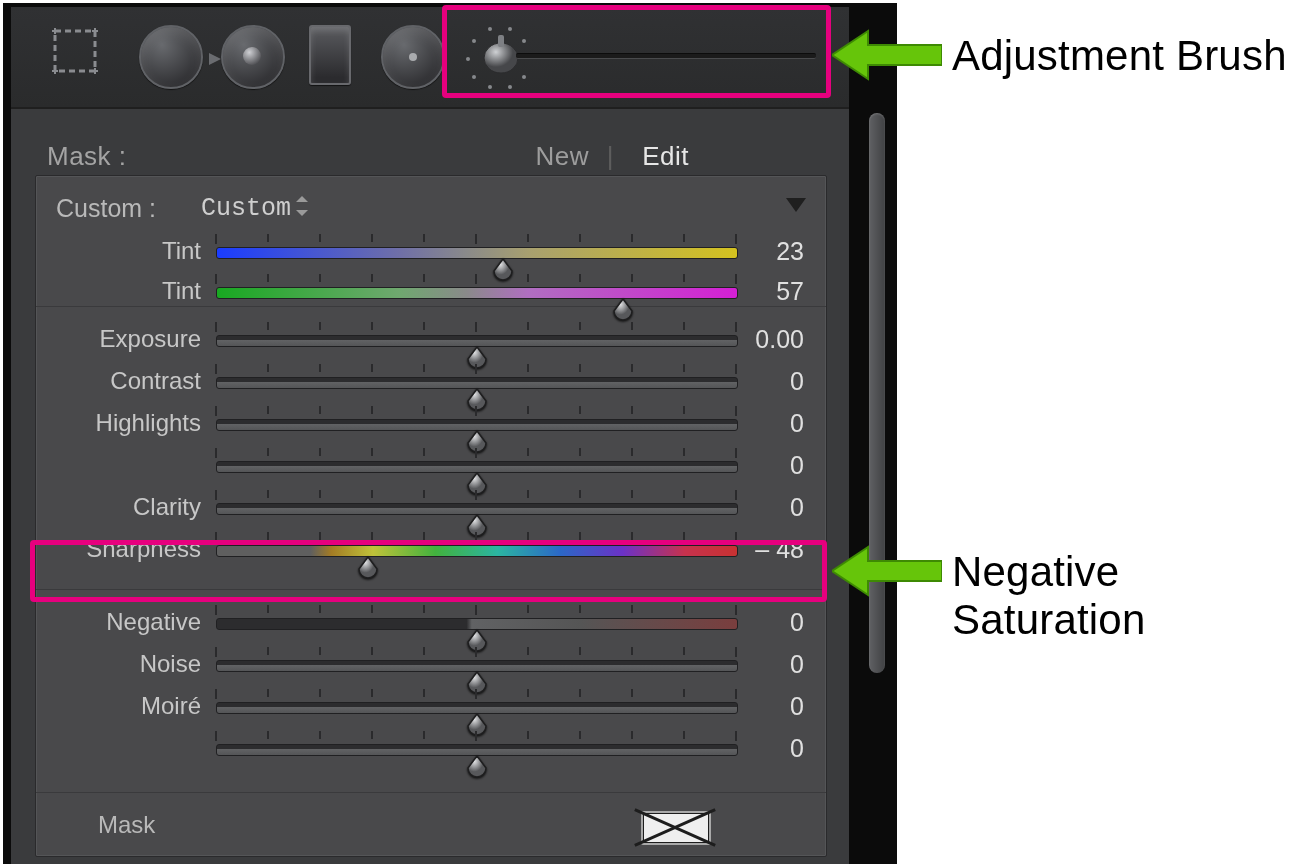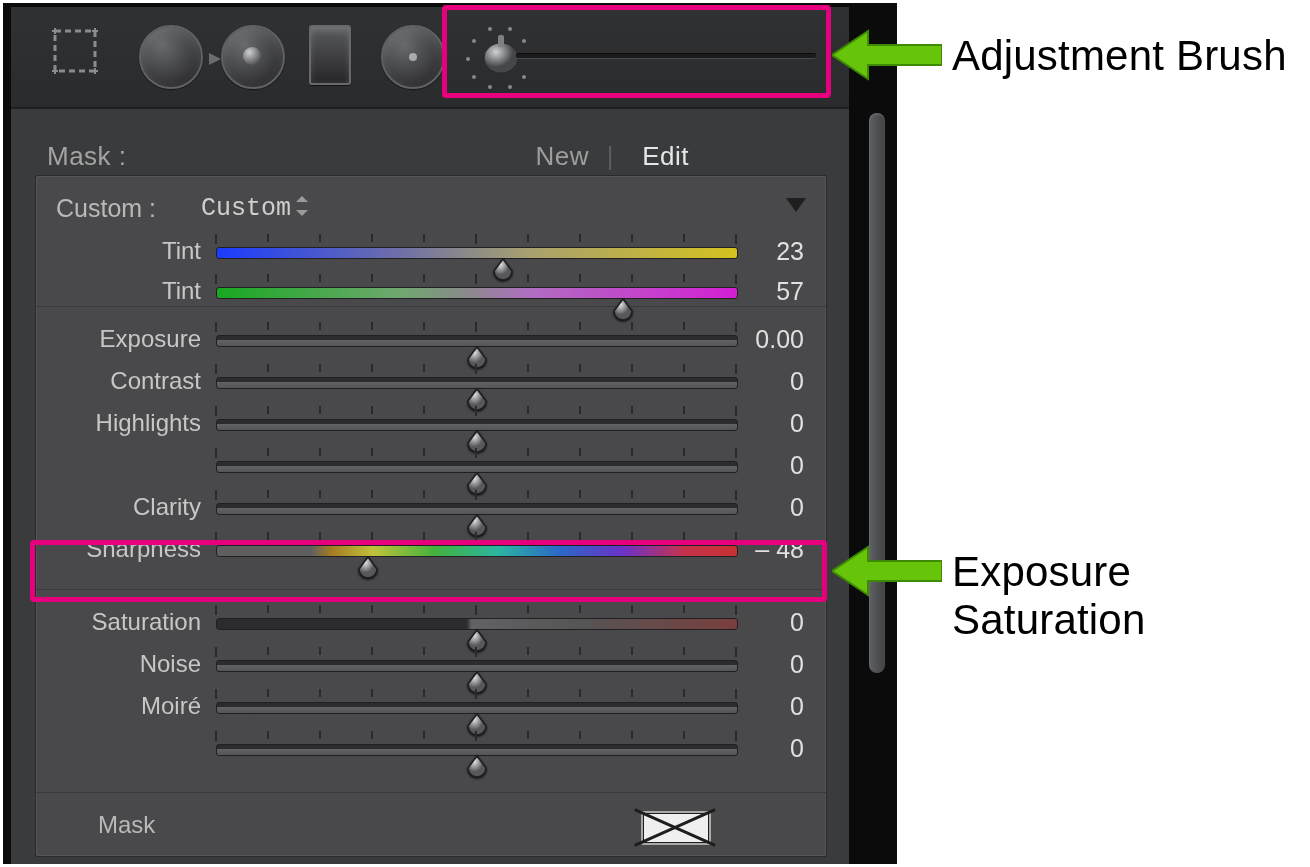--- a/index.html
+++ b/index.html
@@ -463,21 +463,21 @@
                   </defs>
   <path d="M13 2 L22 14 A9 9 0 1 1 4 14 Z" fill="url(#h)" stroke="#1e1e1f" stroke-width="1.5"></path>
 </svg></div>
           </div>
           <span class="row-value">– 48</span>
         </div>
       </div>
 
       <div class="section sec-bot" style="height:190px;padding-top:12px">
         <div class="row" style="top:12px">
-          <span class="row-label">Saturation</span>
+          <span class="row-label">Negative</span>
           <div class="ticks">
               <span style="left: 0px; height: 10px;"></span>
               <span style="left: 52px;"></span>
               <span style="left: 104px;"></span>
               <span style="left: 156px;"></span>
               <span style="left: 208px;"></span>
               <span style="left: 260px; height: 10px;"></span>
               <span style="left: 312px;"></span>
               <span style="left: 364px;"></span>
               <span style="left: 416px;"></span>
@@ -601,13 +601,13 @@
       <polygon points="0,30 36,6 36,20 110,20 110,40 36,40 36,54" fill="#66c50a" stroke="#3e8a03" stroke-width="2"></polygon>
     </svg>
 </div>
 <div class="arrow" style="left:832px; top:541px">
   <svg viewBox="0 0 110 60">
       <polygon points="0,30 36,6 36,20 110,20 110,40 36,40 36,54" fill="#66c50a" stroke="#3e8a03" stroke-width="2"></polygon>
     </svg>
 </div>
 
 <div class="ann-text" style="left:952px; top:32px">Adjustment Brush</div>
-<div class="ann-text" style="left:952px; top:548px">Exposure Saturation</div>
+<div class="ann-text" style="left:952px; top:548px">Negative Saturation</div>
 
 </body></html>

